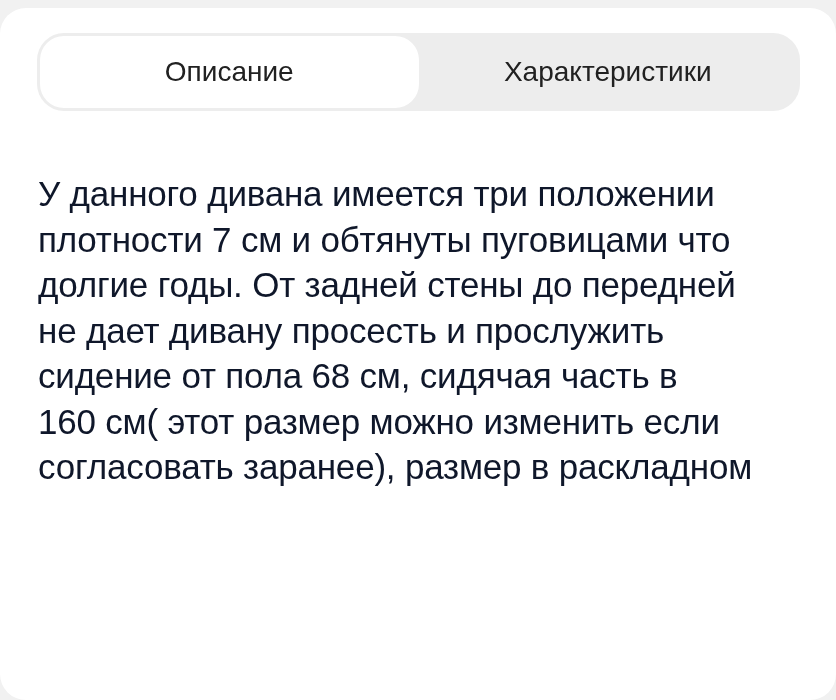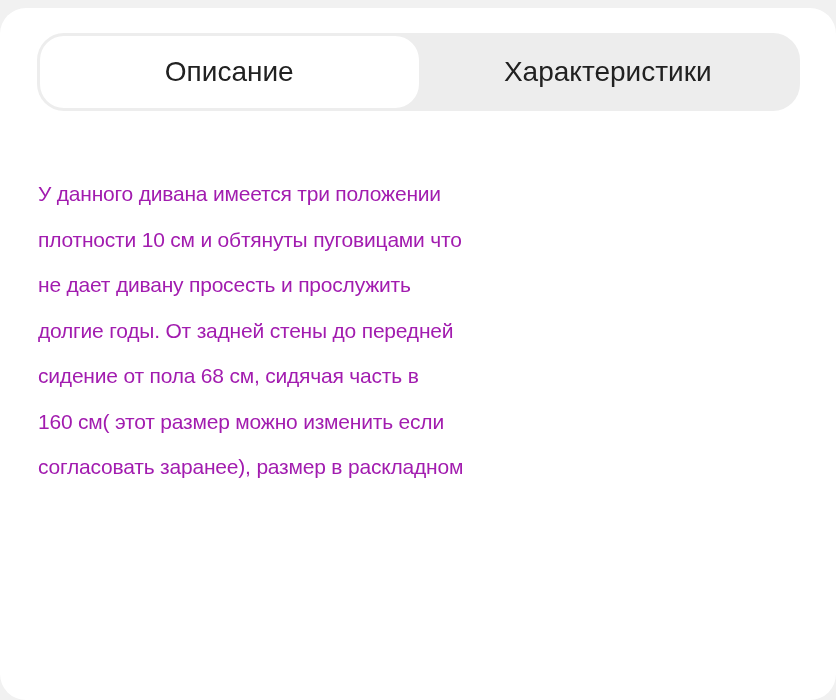--- a/index.html
+++ b/index.html
@@ -36,23 +36,23 @@
     border-radius: 24px;
     cursor: pointer;
     user-select: none;
   }
   .tab.active {
     background: #ffffff;
   }
   .description {
     position: absolute;
     top: 163px; left: 38px; right: 26px;
-    font-size: 21px;
+    font-size: 35px;
     line-height: 45.5px;
-    color: #a21caf;
+    color: #0f172a;
     letter-spacing: -0.2px;
   }
   .description .line {
     white-space: nowrap;
   }
 </style>
 </head>
 <body>
 
 <div class="card">
@@ -61,21 +61,21 @@
     <div class="tab active">
       <span>Описание</span>
     </div>
     <div class="tab">
       <span>Характеристики</span>
     </div>
   </div>
 
   <div class="description">
     <div class="line">У данного дивана имеется три положении</div>
-    <div class="line">плотности 10 см и обтянуты пуговицами что</div>
+    <div class="line">плотности 7 см и обтянуты пуговицами что</div>
+    <div class="line">долгие годы. От задней стены до передней</div>
     <div class="line">не дает дивану просесть и прослужить</div>
-    <div class="line">долгие годы. От задней стены до передней</div>
     <div class="line">сидение от пола 68 см, сидячая часть в</div>
     <div class="line">160 см( этот размер можно изменить если</div>
     <div class="line">согласовать заранее), размер в раскладном</div>
   </div>
 
 </div>
 
 </body></html>

